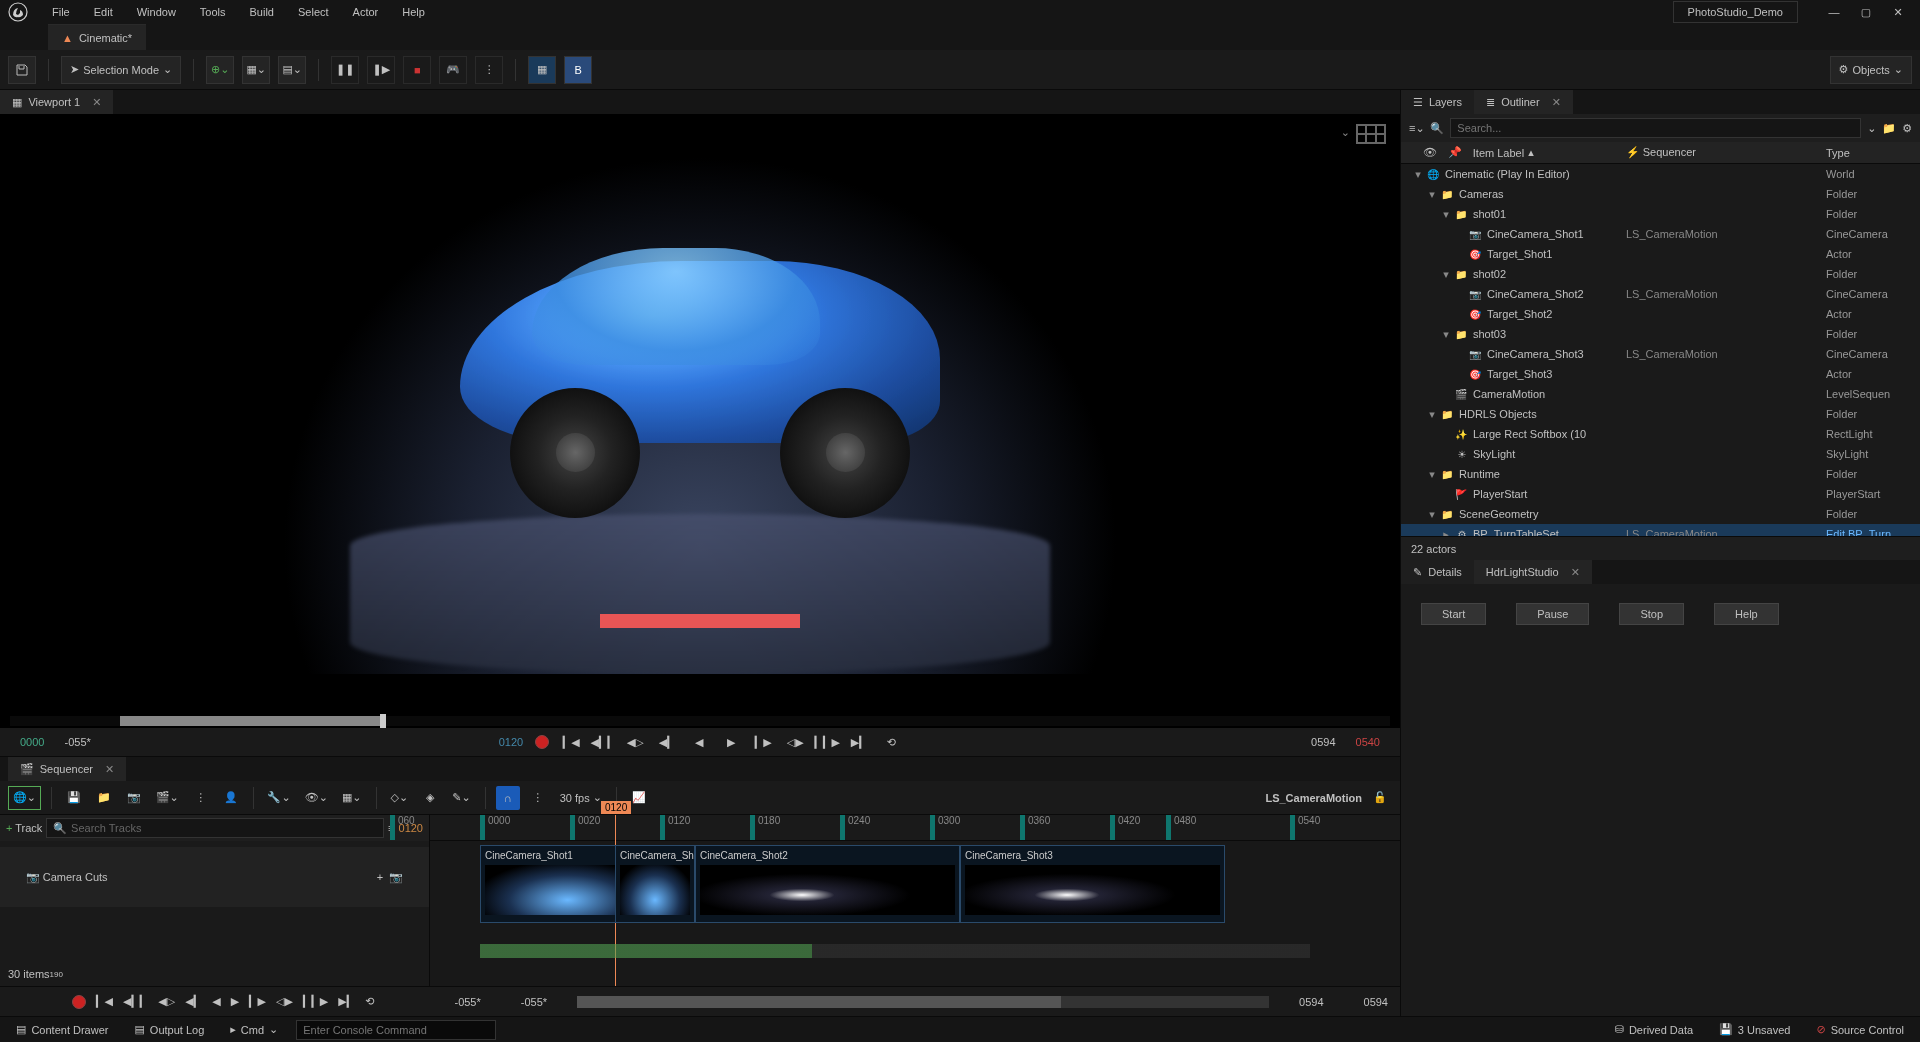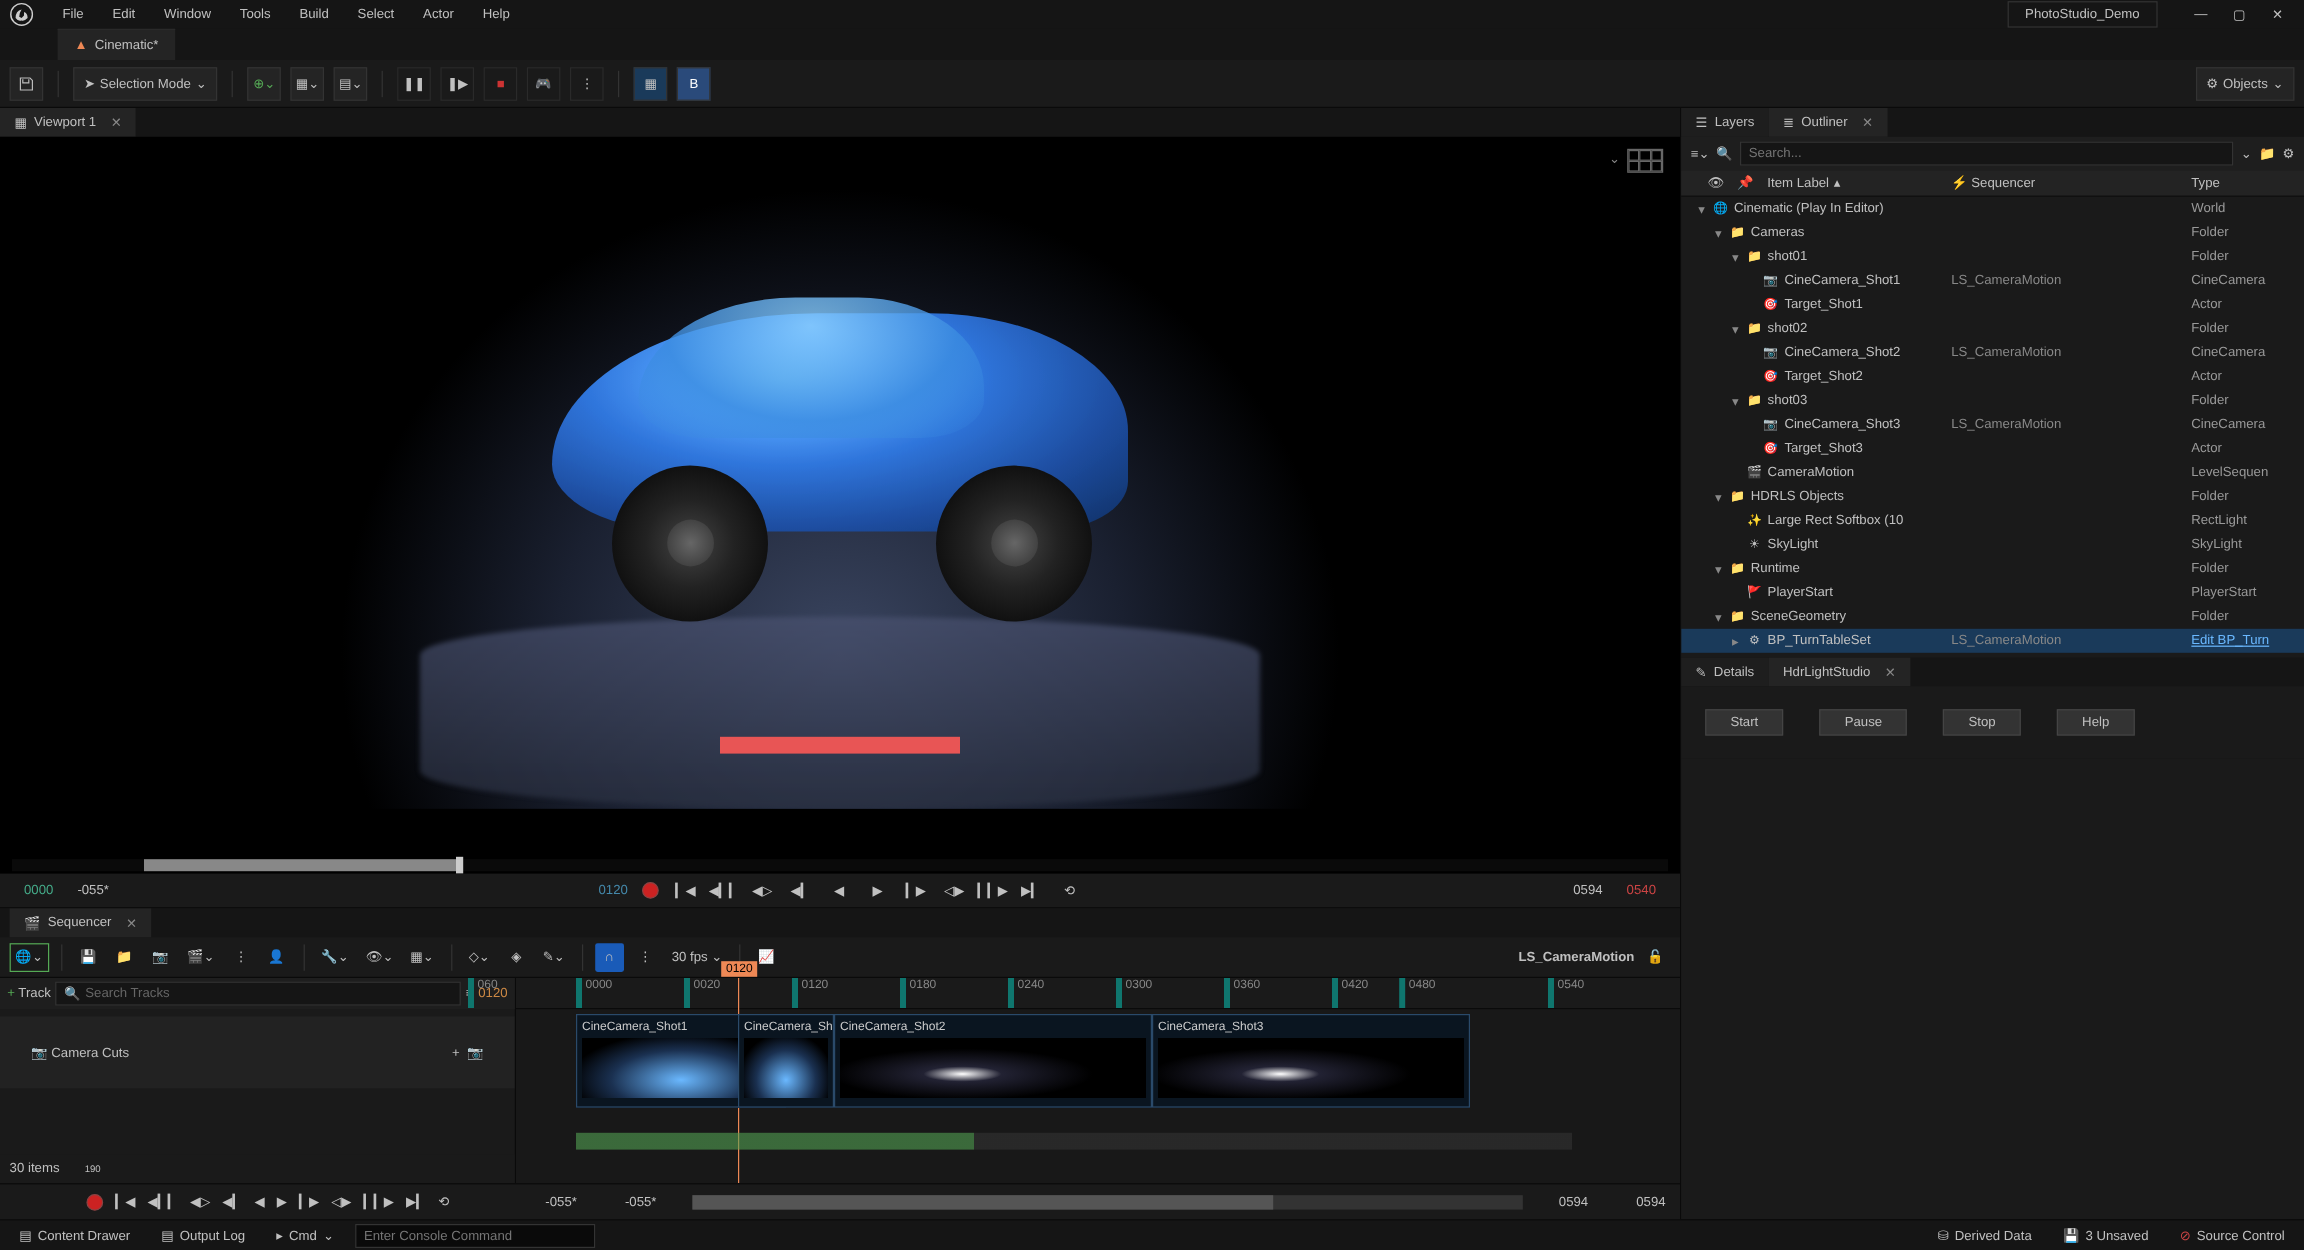--- a/index.html
+++ b/index.html
@@ -56,21 +56,21 @@
 .seq-panel{height:260px;background:#1a1a1a;display:flex;flex-direction:column;border-top:1px solid #0a0a0a}
 .seq-tabs{height:24px;display:flex;background:#151515;padding-left:8px}
 .seq-toolbar{height:34px;display:flex;align-items:center;gap:6px;padding:0 8px;border-bottom:1px solid #0a0a0a}
 .seq-toolbar .tbtn3{height:24px;min-width:24px;display:flex;align-items:center;justify-content:center;padding:0 4px;cursor:pointer;gap:3px}
 .snap-on{background:#1a5bb8;border-radius:2px}
 .seq-body{flex:1;display:flex;min-height:0}
 .seq-left{width:430px;display:flex;flex-direction:column;border-right:1px solid #0a0a0a}
 .seq-search-row{height:26px;display:flex;align-items:center;gap:4px;padding:0 6px;background:#1e1e1e}
 .seq-search{flex:1;background:#151515;border:1px solid #333;height:20px;padding:0 6px;color:#888;display:flex;align-items:center;gap:4px}
 .seq-track-row{height:60px;display:flex;align-items:center;padding:0 26px;background:#222;justify-content:space-between;margin-top:6px}
-.seq-left-foot{height:24px;display:flex;align-items:center;padding:0 8px;gap:21px;background:#1a1a1a}
+.seq-left-foot{height:24px;display:flex;align-items:center;padding:0 8px;gap:0;background:#1a1a1a}
 .seq-right{flex:1;display:flex;flex-direction:column;position:relative;background:#181818}
 .seq-ruler{height:26px;position:relative;background:#1a1a1a;border-bottom:1px solid #0a0a0a}
 .seq-tick{position:absolute;top:0;height:100%;border-left:5px solid #0f766e;font-size:10px;color:#888;padding-left:3px}
 .seq-playhead{position:absolute;top:0;bottom:0;left:185px;width:1px;background:#e85}
 .seq-playhead::before{content:attr(data-label);position:absolute;top:-14px;left:-14px;background:#e85;color:#000;padding:1px 4px;font-size:10px}
 .seq-clips{flex:1;position:relative;padding-top:6px}
 .clip{position:absolute;height:78px;top:4px;background:#0a1520;border:1px solid #2a4a6a;padding:4px;overflow:hidden}
 .clip .thumb{width:100%;height:50px;background:radial-gradient(ellipse at 50% 70%,#6ab8ff 0%,#1a3050 50%,#000 80%);margin-top:4px;display:flex}
 .clip .thumb.dark{background:radial-gradient(ellipse at 40% 60%,#fff 0%,#223 15%,#000 50%)}
 .clip-label{font-size:10px;color:#ccc}
@@ -540,20 +540,21 @@
         <div class="out-row sel">
           <div class="c1" style="padding-left:40px">
             <span class="arrow">▸</span>
             <span class="icn ">⚙</span>
             <span>BP_TurnTableSet</span>
           </div>
           <div class="c2">LS_CameraMotion</div>
           <div class="c3"><span class="link">Edit BP_Turn</span></div>
         </div>
       </div>
+    <div class="out-foot">22 actors</div>
 
     <div class="panel-tabs">
       <div class="ptab">
           <span>✎</span>
           <span>Details</span>
         </div>
       <div class="ptab active">
           <span>HdrLightStudio</span>
           <span class="x">✕</span>
         </div>

